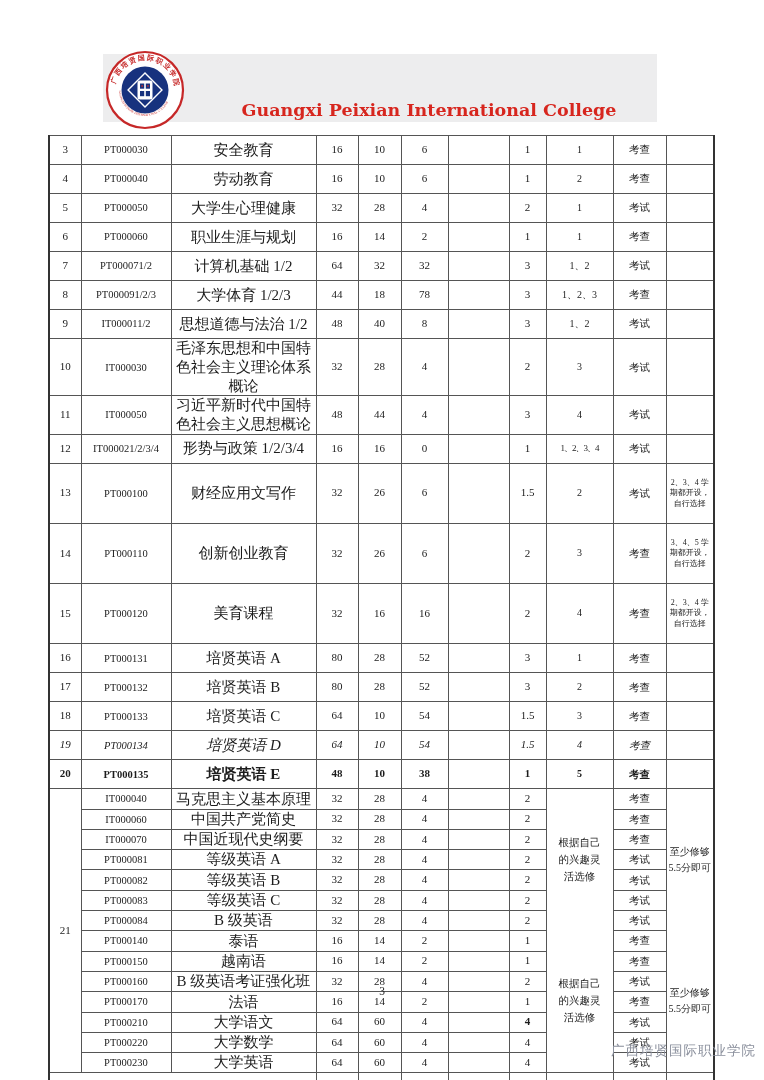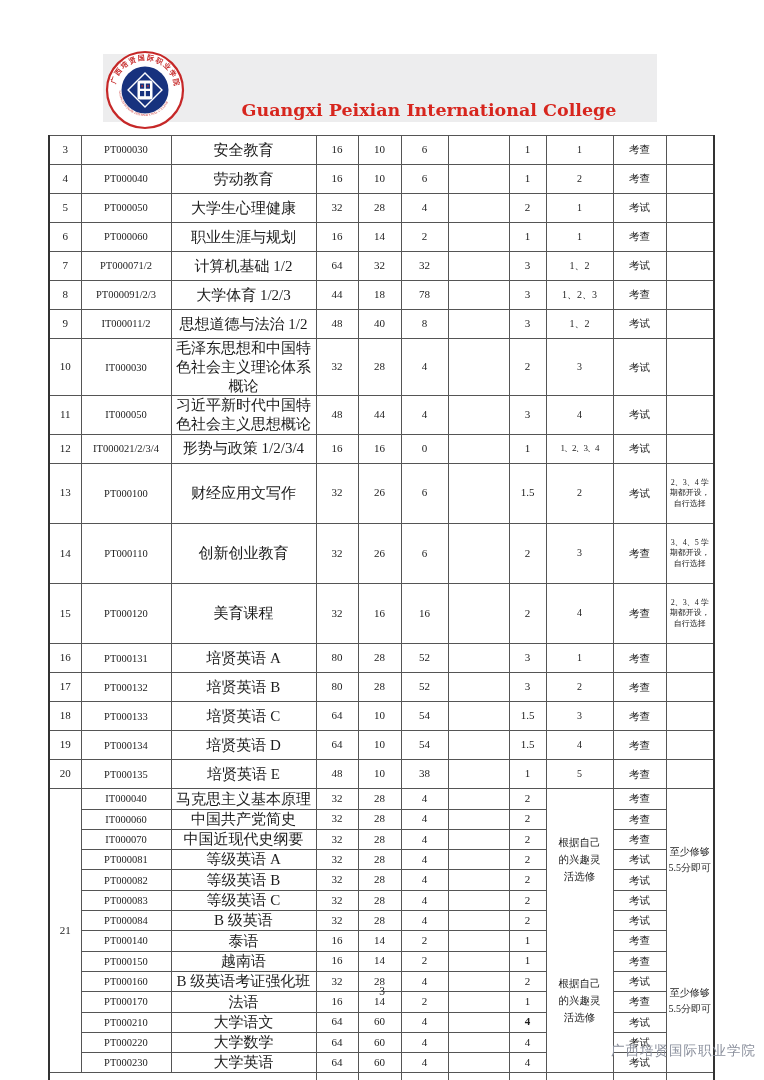--- a/index.html
+++ b/index.html
@@ -288,34 +288,34 @@
           <td class="name">培贤英语 C</td>
           <td>64</td>
           <td>10</td>
           <td>54</td>
           <td></td>
           <td>1.5</td>
           <td class="term">3</td>
           <td class="exam">考查</td>
           <td class="note"></td>
         </tr>
-        <tr style="height: 22px;">
+        <tr style="height: 22px; font-style: italic;">
           <td>19</td>
           <td class="code">PT000134</td>
           <td class="name">培贤英语 D</td>
           <td>64</td>
           <td>10</td>
           <td>54</td>
           <td></td>
           <td>1.5</td>
           <td class="term">4</td>
           <td class="exam">考查</td>
           <td class="note"></td>
         </tr>
-        <tr style="height: 22px;">
+        <tr style="height: 22px; font-weight: bold;">
           <td>20</td>
           <td class="code">PT000135</td>
           <td class="name">培贤英语 E</td>
           <td>48</td>
           <td>10</td>
           <td>38</td>
           <td></td>
           <td>1</td>
           <td class="term">5</td>
           <td class="exam">考查</td>

